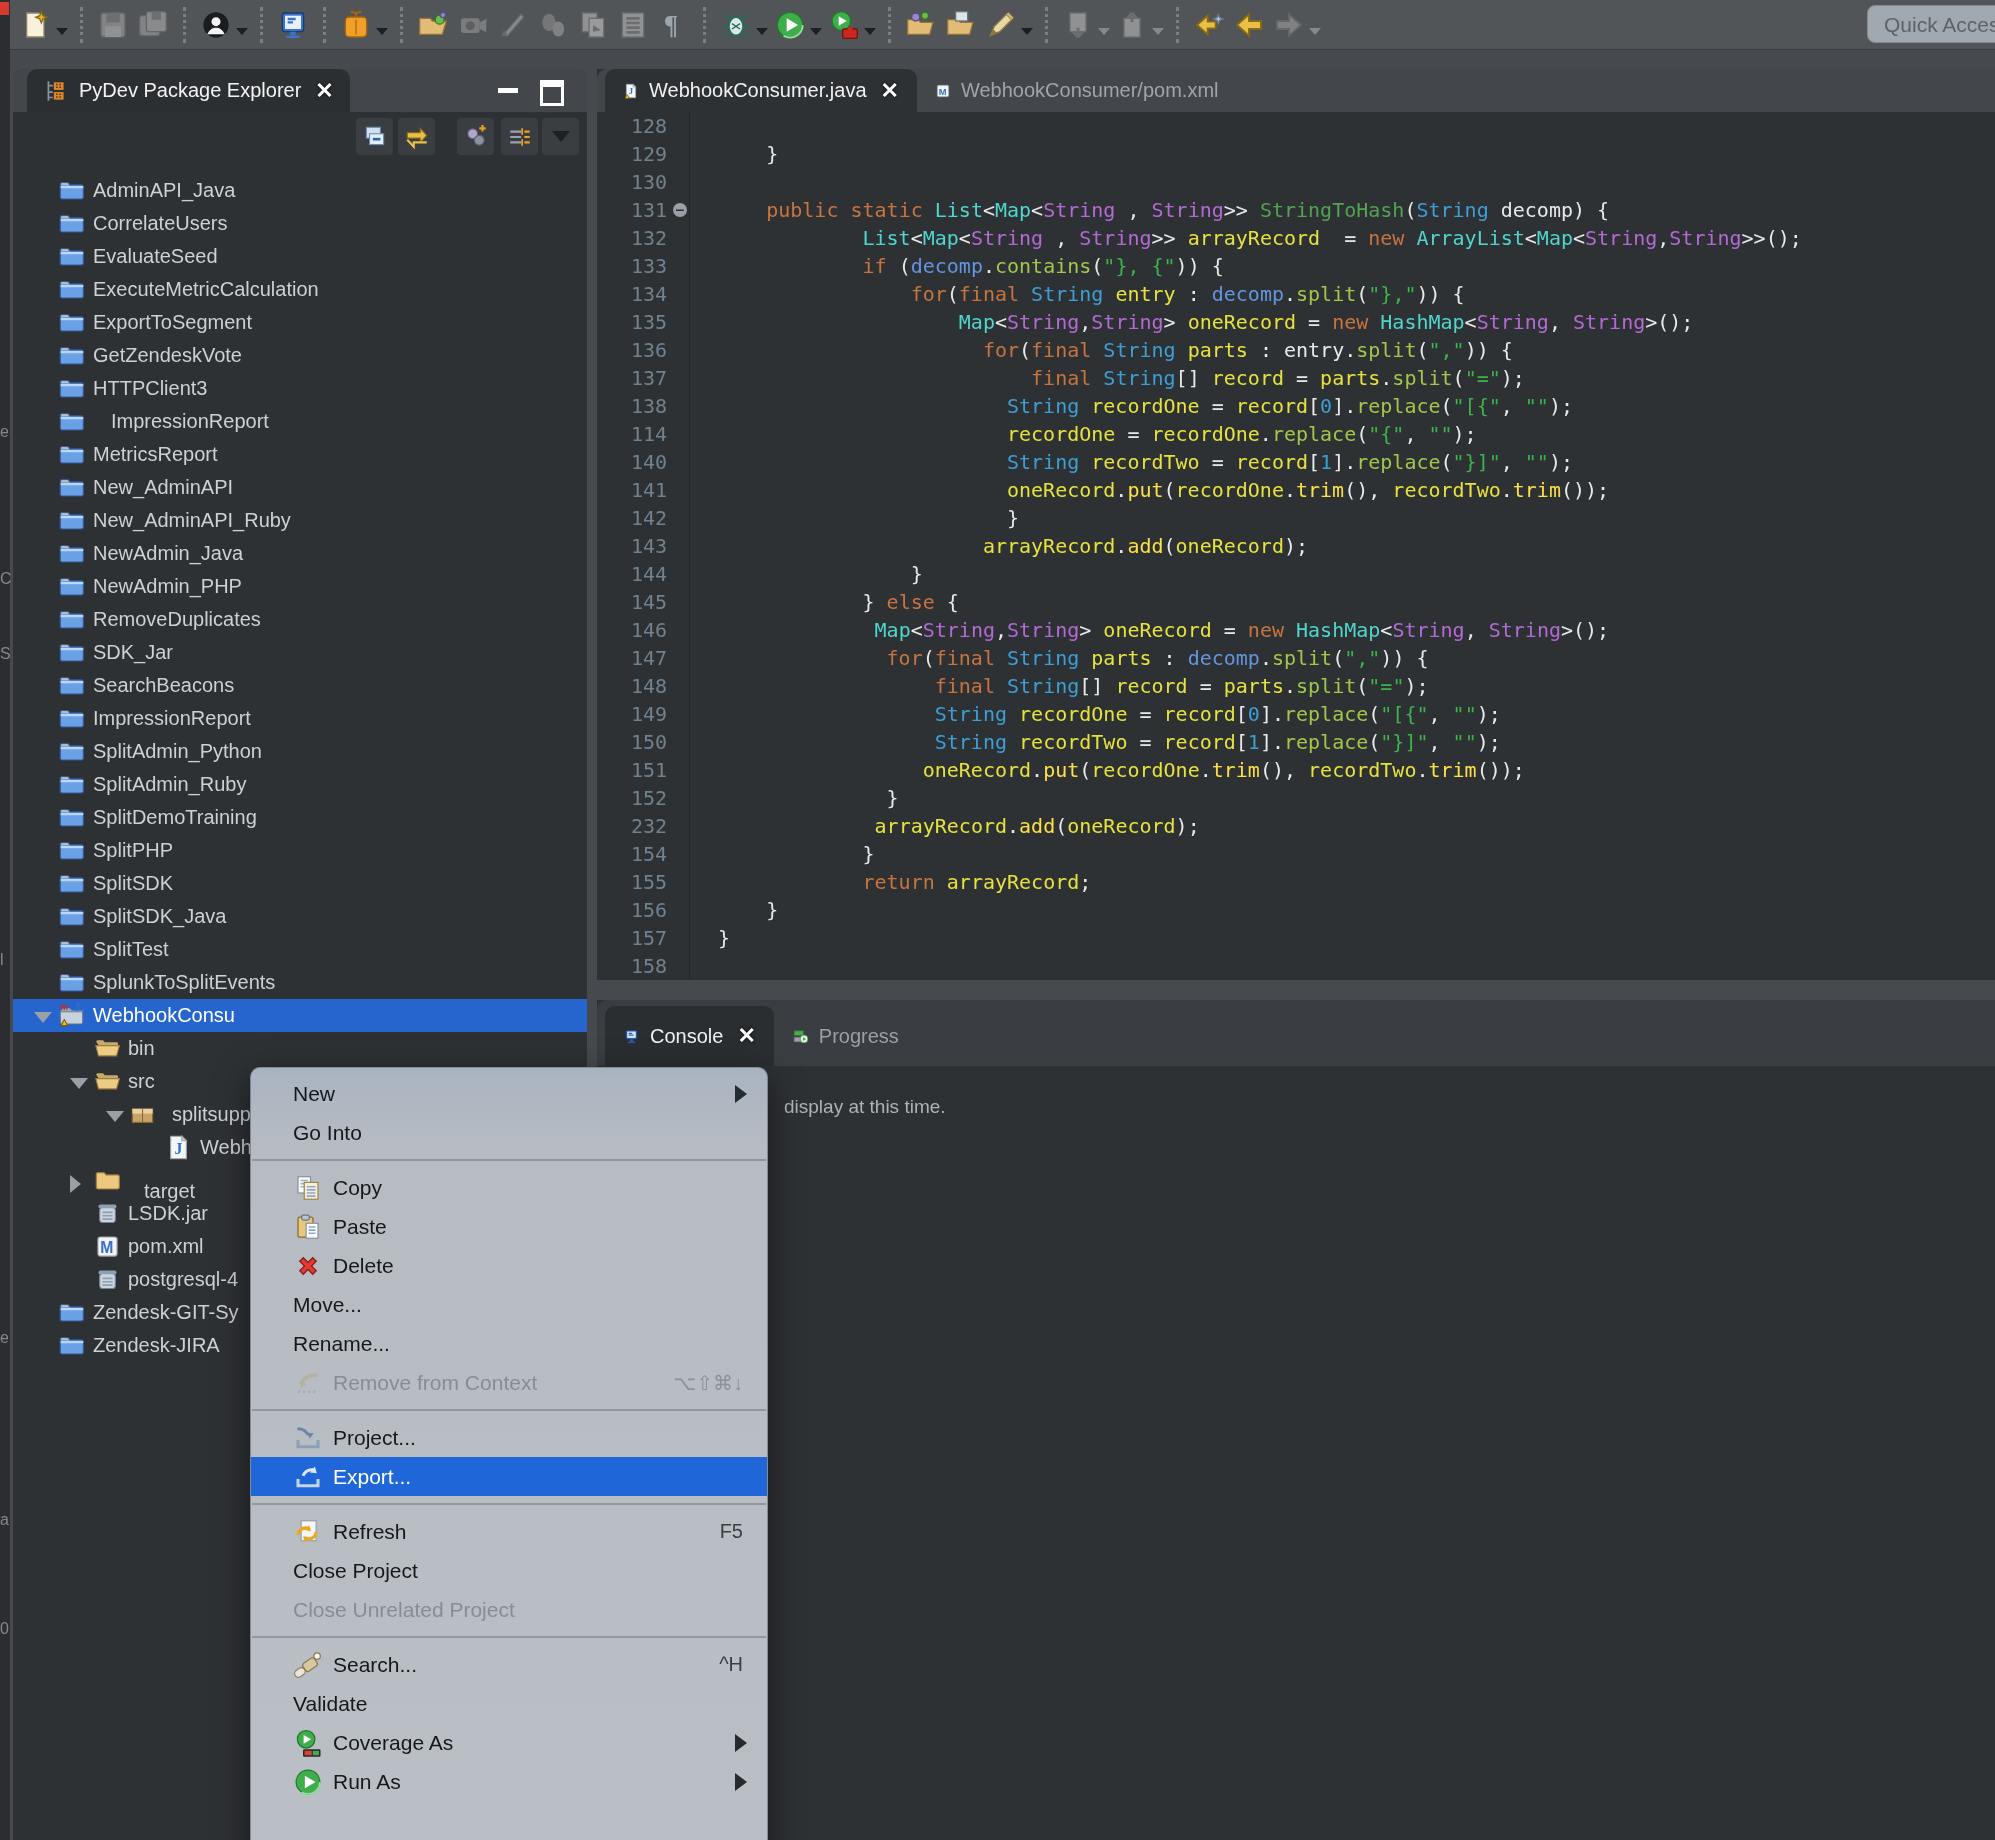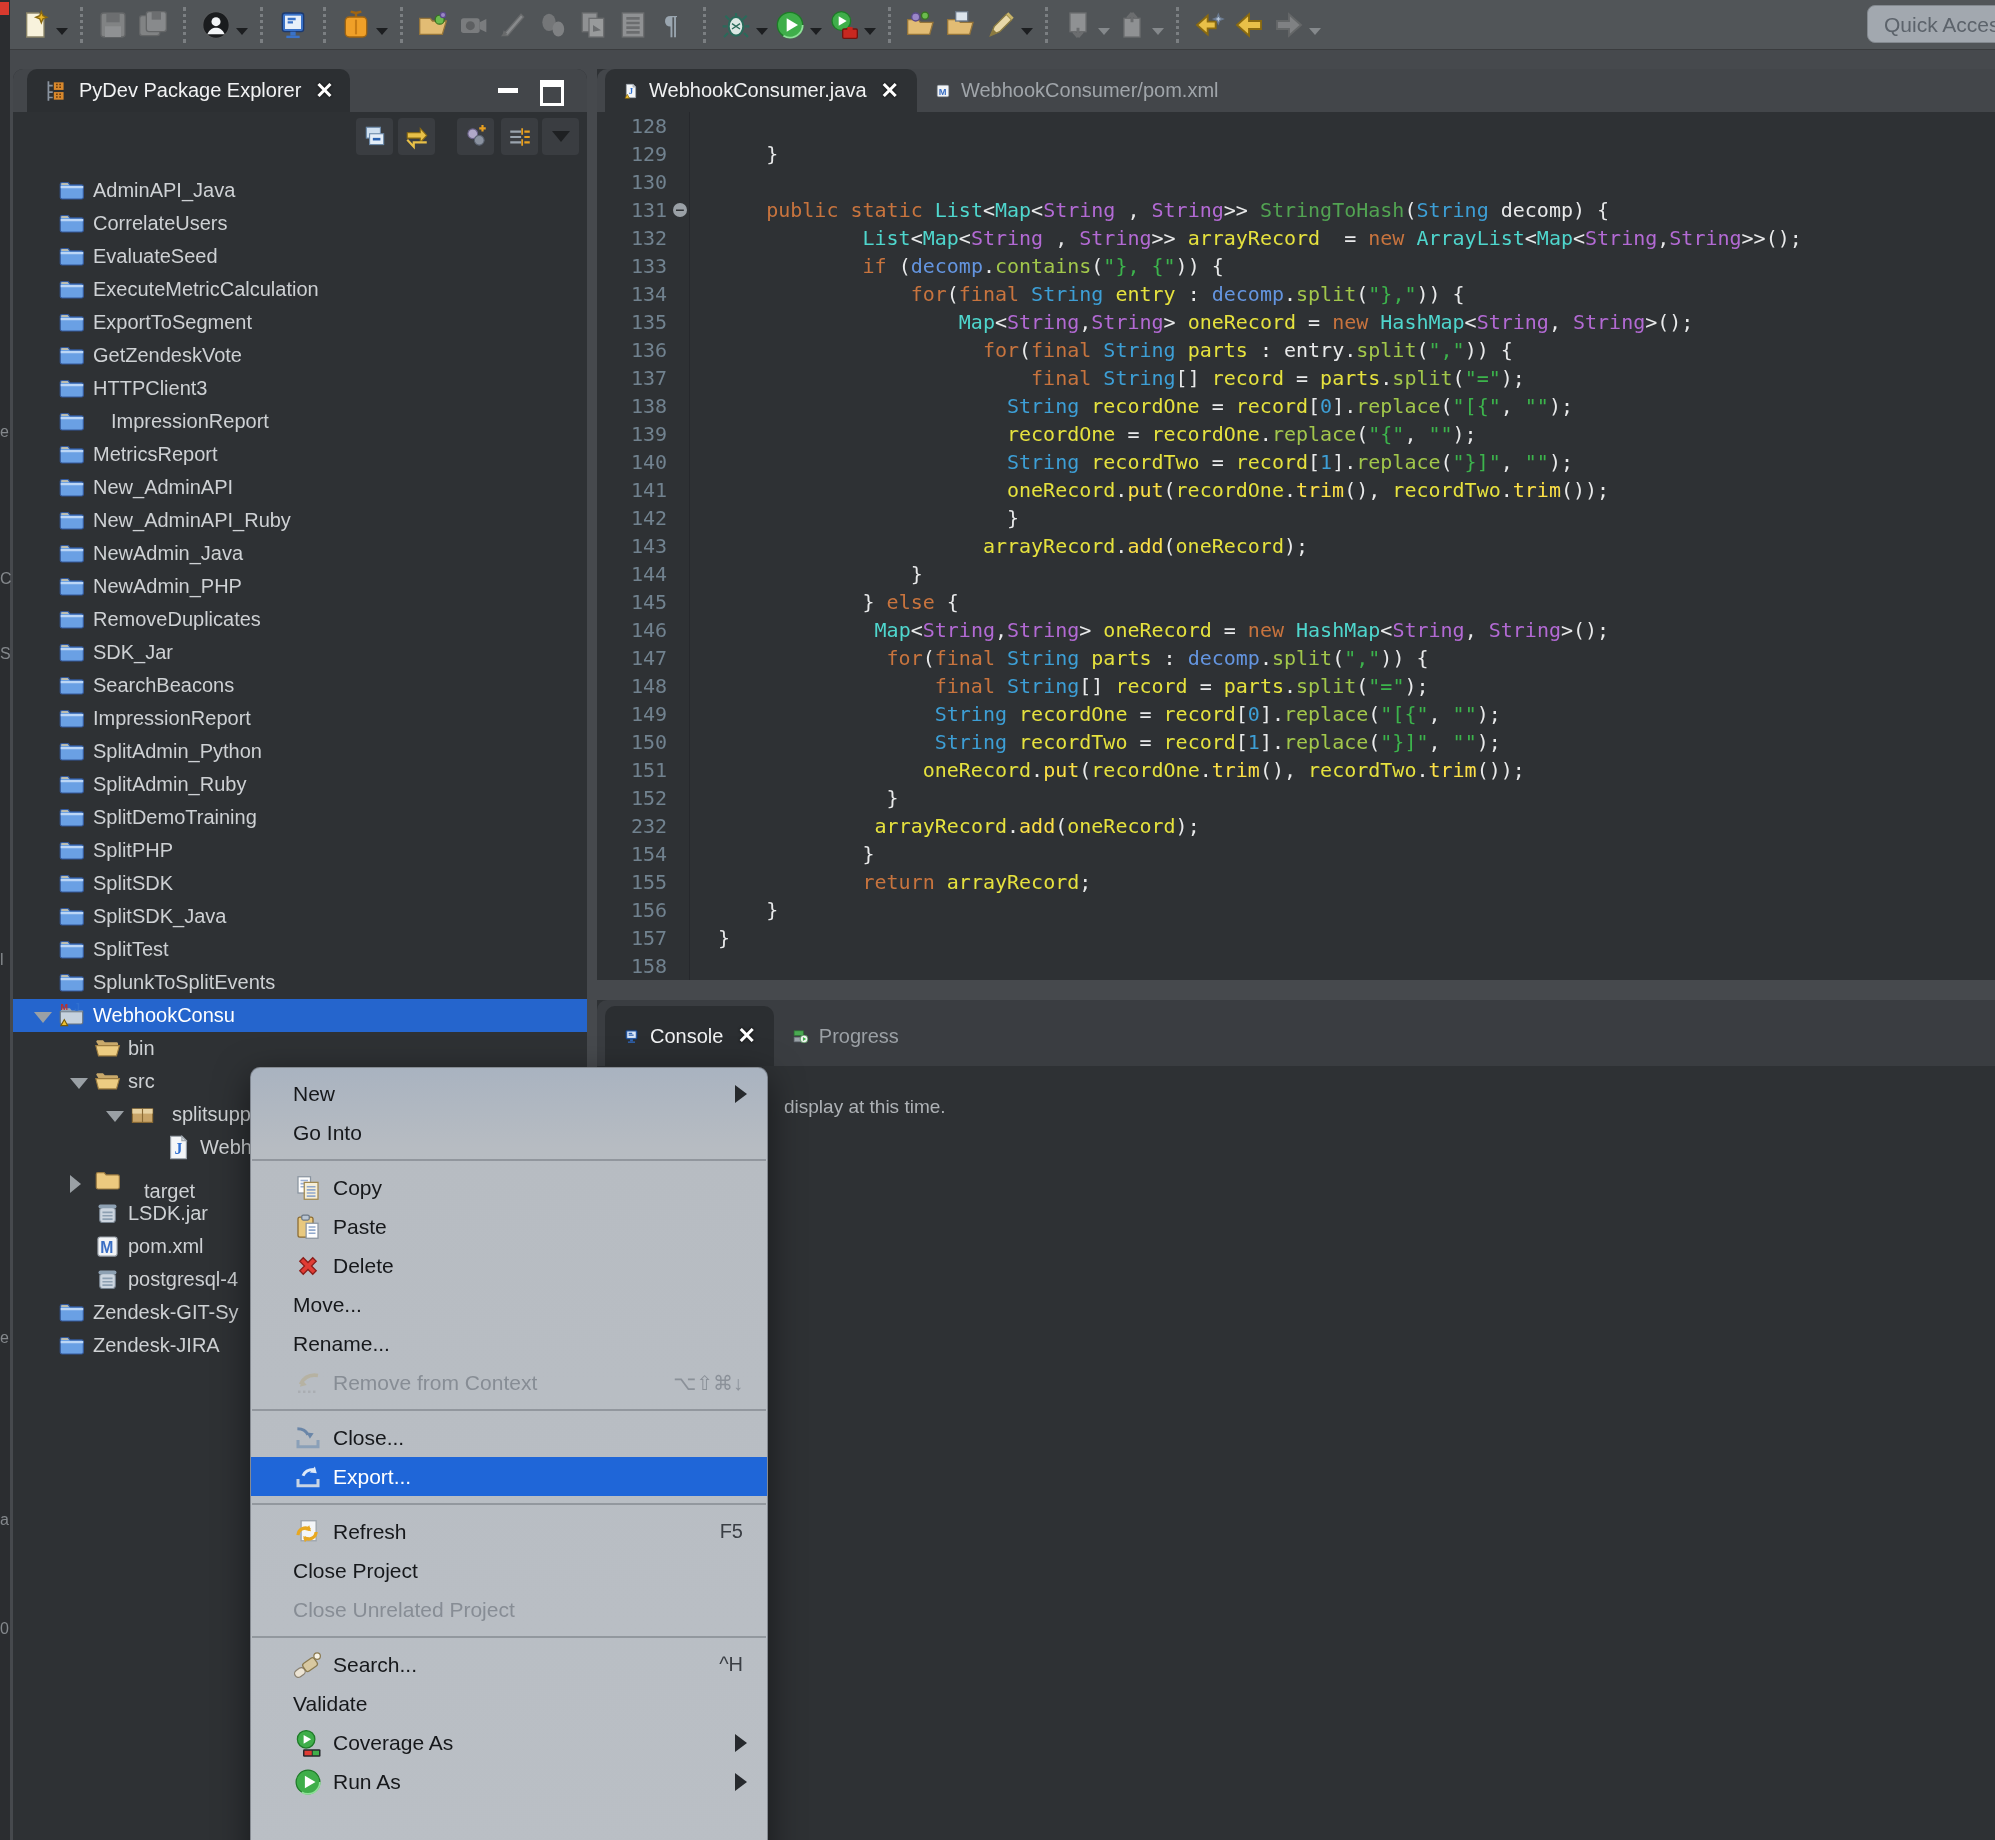--- a/index.html
+++ b/index.html
@@ -781,21 +781,21 @@
         <div class="cline"><span class="ln">129</span><span class="ct">    <span class="w">}</span></span></div>
         <div class="cline"><span class="ln">130</span><span class="ct"></span></div>
         <div class="cline"><span class="ln">131</span><span class="fold">–</span><span class="ct">    <span class="k">public</span><span class="w"> </span><span class="k">static</span><span class="w"> </span><span class="t">List</span><span class="w">&lt;</span><span class="t">Map</span><span class="w">&lt;</span><span class="s">String</span><span class="w"> , </span><span class="s">String</span><span class="w">&gt;&gt; </span><span class="d">StringToHash</span><span class="w">(</span><span class="b">String</span><span class="w"> decomp) {</span></span></div>
         <div class="cline"><span class="ln">132</span><span class="ct">            <span class="t">List</span><span class="w">&lt;</span><span class="t">Map</span><span class="w">&lt;</span><span class="s">String</span><span class="w"> , </span><span class="s">String</span><span class="w">&gt;&gt; </span><span class="y">arrayRecord</span><span class="w">  = </span><span class="k">new</span><span class="w"> </span><span class="t">ArrayList</span><span class="w">&lt;</span><span class="t">Map</span><span class="w">&lt;</span><span class="s">String</span><span class="w">,</span><span class="s">String</span><span class="w">&gt;&gt;();</span></span></div>
         <div class="cline"><span class="ln">133</span><span class="ct">            <span class="k">if</span><span class="w"> (</span><span class="p">decomp</span><span class="w">.</span><span class="m">contains</span><span class="w">(</span><span class="g">"}, {"</span><span class="w">)) {</span></span></div>
         <div class="cline"><span class="ln">134</span><span class="ct">                <span class="k">for</span><span class="w">(</span><span class="k">final</span><span class="w"> </span><span class="b">String</span><span class="w"> </span><span class="y">entry</span><span class="w"> : </span><span class="p">decomp</span><span class="w">.</span><span class="m">split</span><span class="w">(</span><span class="g">"},"</span><span class="w">)) {</span></span></div>
         <div class="cline"><span class="ln">135</span><span class="ct">                    <span class="t">Map</span><span class="w">&lt;</span><span class="s">String</span><span class="w">,</span><span class="s">String</span><span class="w">&gt; </span><span class="y">oneRecord</span><span class="w"> = </span><span class="k">new</span><span class="w"> </span><span class="t">HashMap</span><span class="w">&lt;</span><span class="s">String</span><span class="w">, </span><span class="s">String</span><span class="w">&gt;();</span></span></div>
         <div class="cline"><span class="ln">136</span><span class="ct">                      <span class="k">for</span><span class="w">(</span><span class="k">final</span><span class="w"> </span><span class="b">String</span><span class="w"> </span><span class="y">parts</span><span class="w"> : entry.</span><span class="m">split</span><span class="w">(</span><span class="g">","</span><span class="w">)) {</span></span></div>
         <div class="cline"><span class="ln">137</span><span class="ct">                          <span class="k">final</span><span class="w"> </span><span class="b">String</span><span class="w">[] </span><span class="y">record</span><span class="w"> = </span><span class="y">parts</span><span class="w">.</span><span class="m">split</span><span class="w">(</span><span class="g">"="</span><span class="w">);</span></span></div>
         <div class="cline"><span class="ln">138</span><span class="ct">                        <span class="b">String</span><span class="w"> </span><span class="y">recordOne</span><span class="w"> = </span><span class="y">record</span><span class="w">[</span><span class="b">0</span><span class="w">].</span><span class="m">replace</span><span class="w">(</span><span class="g">"[{"</span><span class="w">, </span><span class="g">""</span><span class="w">);</span></span></div>
-        <div class="cline"><span class="ln">139</span><span class="ct">                        <span class="y">recordOne</span><span class="w"> = </span><span class="y">recordOne</span><span class="w">.</span><span class="m">replace</span><span class="w">(</span><span class="g">"{"</span><span class="w">, </span><span class="g">""</span><span class="w">);</span></span></div>
+        <div class="cline"><span class="ln">114</span><span class="ct">                        <span class="y">recordOne</span><span class="w"> = </span><span class="y">recordOne</span><span class="w">.</span><span class="m">replace</span><span class="w">(</span><span class="g">"{"</span><span class="w">, </span><span class="g">""</span><span class="w">);</span></span></div>
         <div class="cline"><span class="ln">140</span><span class="ct">                        <span class="b">String</span><span class="w"> </span><span class="y">recordTwo</span><span class="w"> = </span><span class="y">record</span><span class="w">[</span><span class="b">1</span><span class="w">].</span><span class="m">replace</span><span class="w">(</span><span class="g">"}]"</span><span class="w">, </span><span class="g">""</span><span class="w">);</span></span></div>
         <div class="cline"><span class="ln">141</span><span class="ct">                        <span class="y">oneRecord</span><span class="w">.</span><span class="mt">put</span><span class="w">(</span><span class="y">recordOne</span><span class="w">.</span><span class="mt">trim</span><span class="w">(), </span><span class="y">recordTwo</span><span class="w">.</span><span class="mt">trim</span><span class="w">());</span></span></div>
         <div class="cline"><span class="ln">142</span><span class="ct">                        <span class="w">}</span></span></div>
         <div class="cline"><span class="ln">143</span><span class="ct">                      <span class="y">arrayRecord</span><span class="w">.</span><span class="mt">add</span><span class="w">(</span><span class="y">oneRecord</span><span class="w">);</span></span></div>
         <div class="cline"><span class="ln">144</span><span class="ct">                <span class="w">}</span></span></div>
         <div class="cline"><span class="ln">145</span><span class="ct">            <span class="w">} </span><span class="k">else</span><span class="w"> {</span></span></div>
         <div class="cline"><span class="ln">146</span><span class="ct">             <span class="t">Map</span><span class="w">&lt;</span><span class="s">String</span><span class="w">,</span><span class="s">String</span><span class="w">&gt; </span><span class="y">oneRecord</span><span class="w"> = </span><span class="k">new</span><span class="w"> </span><span class="t">HashMap</span><span class="w">&lt;</span><span class="s">String</span><span class="w">, </span><span class="s">String</span><span class="w">&gt;();</span></span></div>
         <div class="cline"><span class="ln">147</span><span class="ct">              <span class="k">for</span><span class="w">(</span><span class="k">final</span><span class="w"> </span><span class="b">String</span><span class="w"> </span><span class="y">parts</span><span class="w"> : </span><span class="p">decomp</span><span class="w">.</span><span class="m">split</span><span class="w">(</span><span class="g">","</span><span class="w">)) {</span></span></div>
         <div class="cline"><span class="ln">148</span><span class="ct">                  <span class="k">final</span><span class="w"> </span><span class="b">String</span><span class="w">[] </span><span class="y">record</span><span class="w"> = </span><span class="y">parts</span><span class="w">.</span><span class="m">split</span><span class="w">(</span><span class="g">"="</span><span class="w">);</span></span></div>
         <div class="cline"><span class="ln">149</span><span class="ct">                  <span class="b">String</span><span class="w"> </span><span class="y">recordOne</span><span class="w"> = </span><span class="y">record</span><span class="w">[</span><span class="b">0</span><span class="w">].</span><span class="m">replace</span><span class="w">(</span><span class="g">"[{"</span><span class="w">, </span><span class="g">""</span><span class="w">);</span></span></div>
@@ -899,21 +899,21 @@
       </div>
       <div class="msep"></div>
       <div class="mi hasic">
         <span class="mic">
           <svg viewBox="0 0 24 24">
             <path d="M3.5 4.5c4 0 7 1.5 8.5 5" stroke="#6a86a8" stroke-width="2.4" fill="none"></path>
             <path d="M13.5 12.5l-2.6-5 5.6.6z" fill="#6a86a8"></path>
             <path d="M4 13.5v5.5h16v-5.5" fill="none" stroke="#8aa0b8" stroke-width="2.4"></path>
           </svg>
         </span>
-        <span class="lbl">Close...</span>
+        <span class="lbl">Project...</span>
       </div>
       <div class="mi hasic hl">
         <span class="mic">
           <svg viewBox="0 0 24 24">
             <path d="M8 11c1.5-3.5 4.5-5 8.5-5" stroke="#dce8f8" stroke-width="2.4" fill="none"></path>
             <path d="M17.5 3.5L19 9l-5.6-.6z" fill="#dce8f8"></path>
             <path d="M4 13.5v5.5h16v-5.5" fill="none" stroke="#c8d4e4" stroke-width="2.4"></path>
           </svg>
         </span>
         <span class="lbl">Export...</span>

